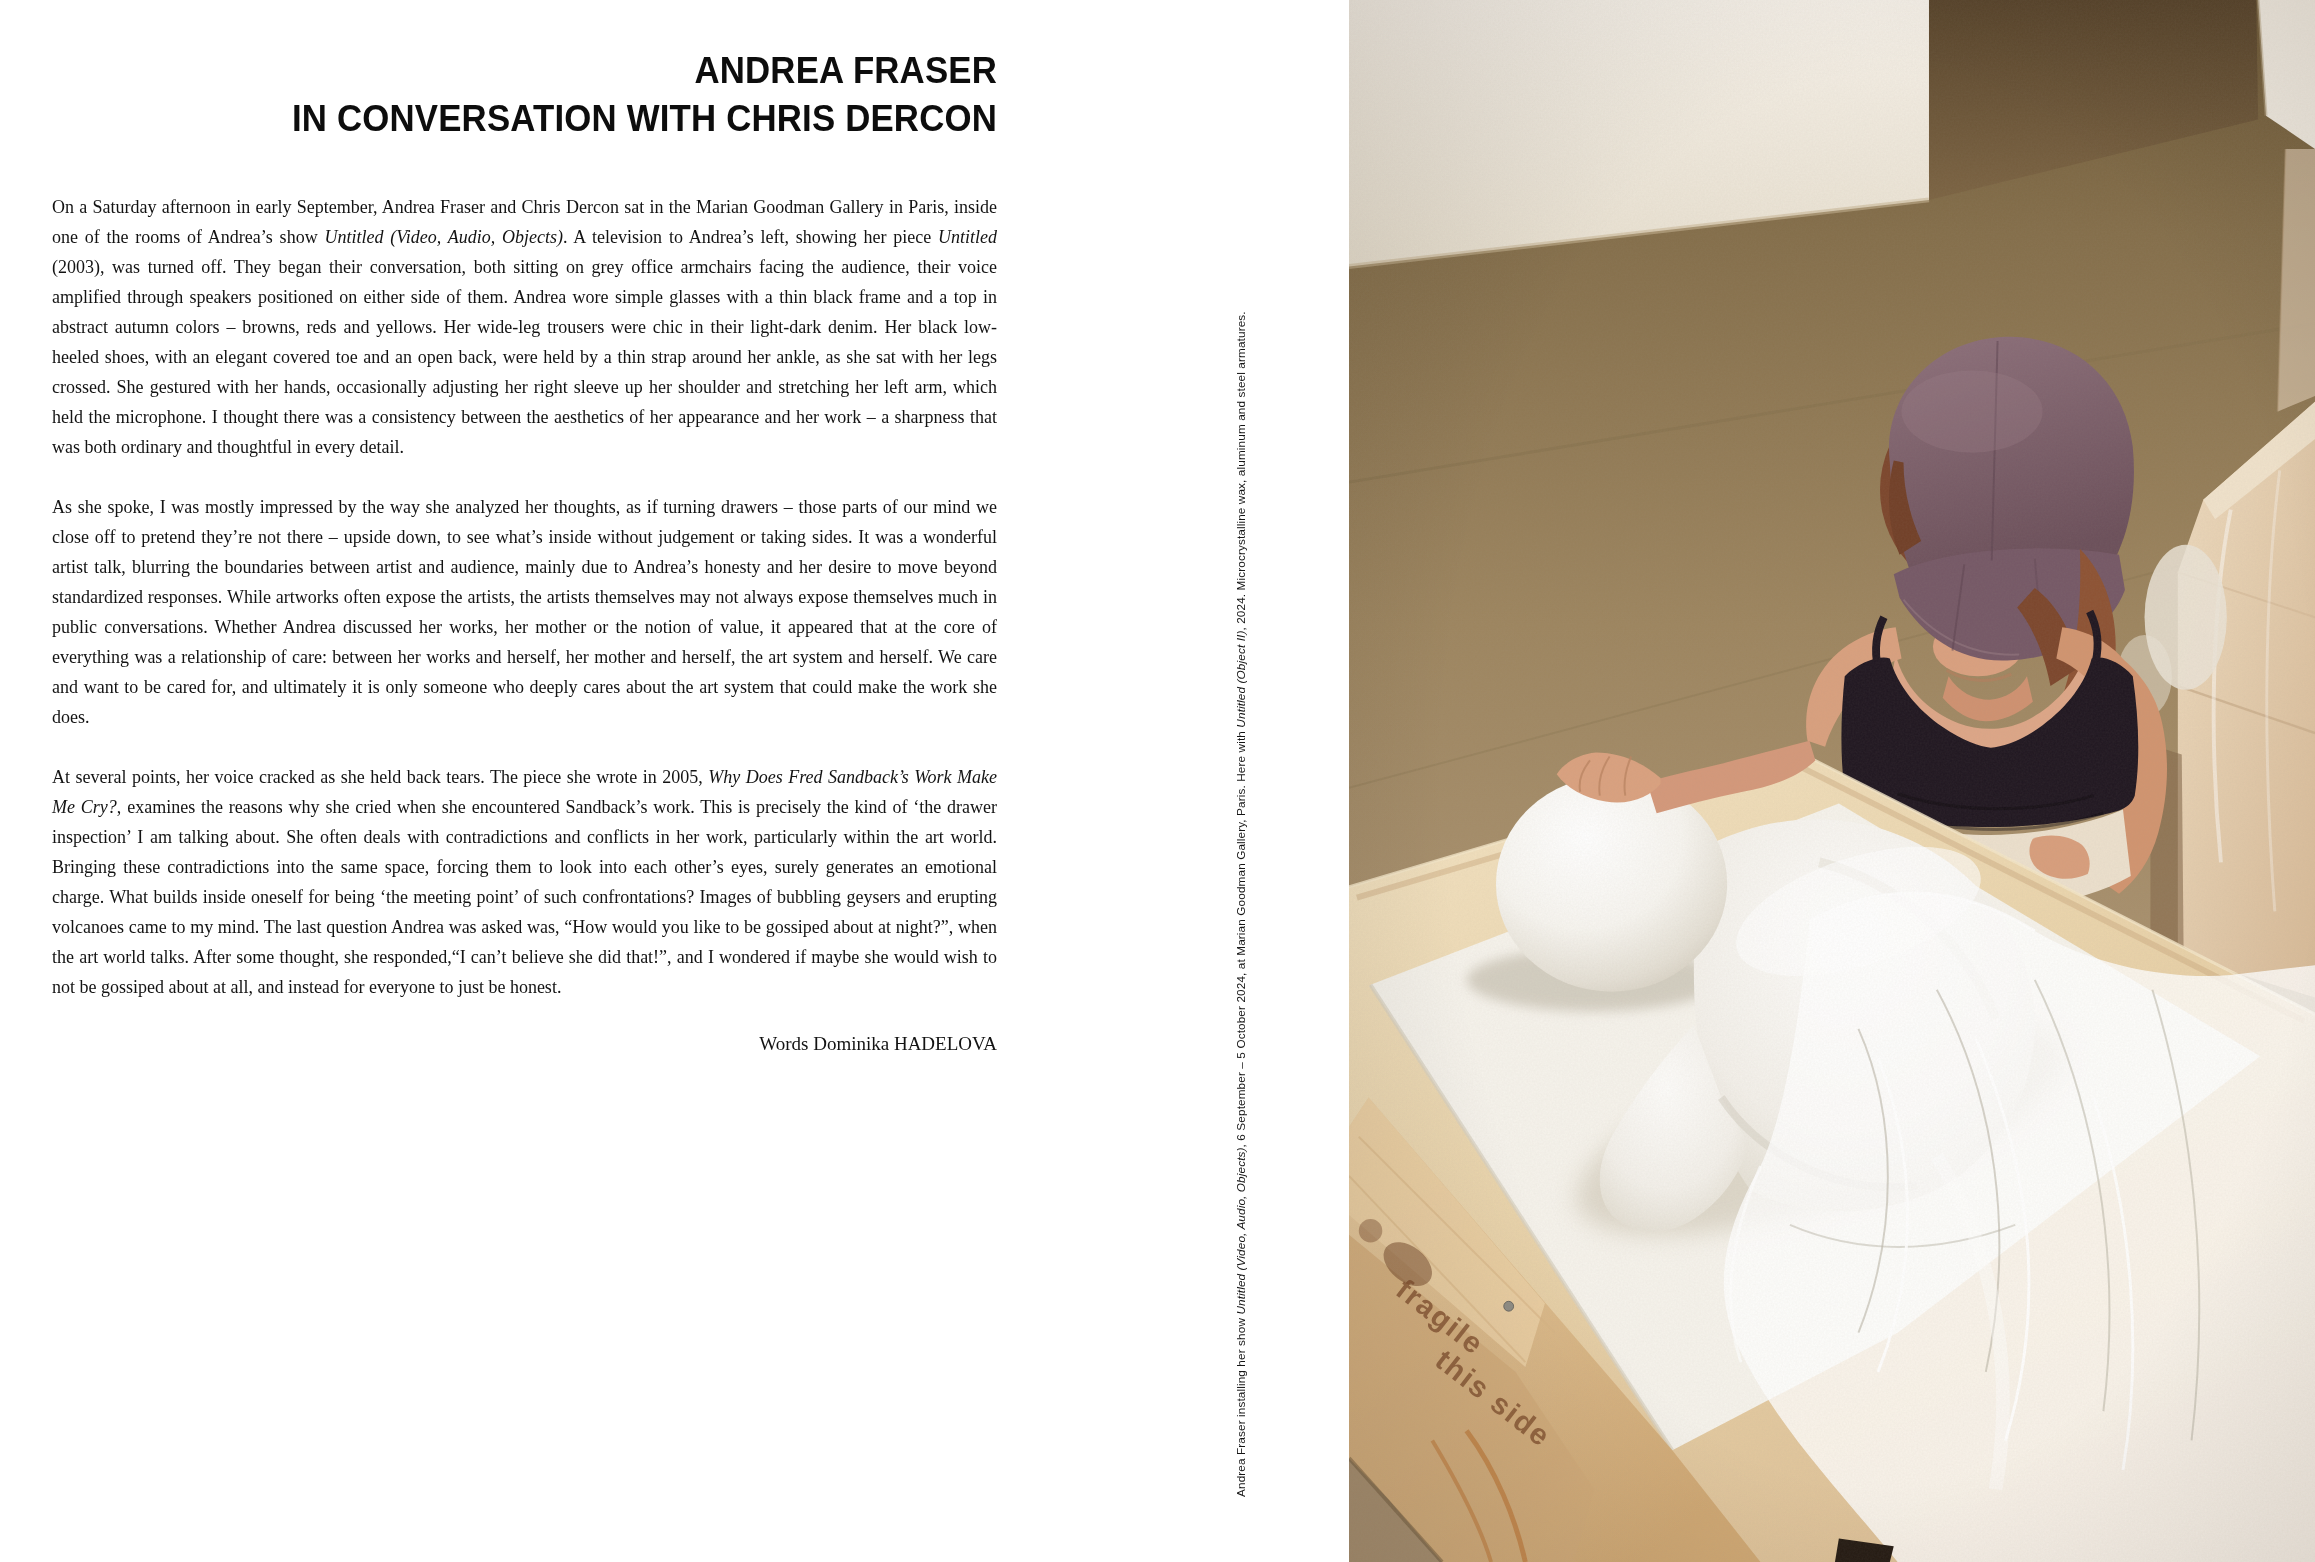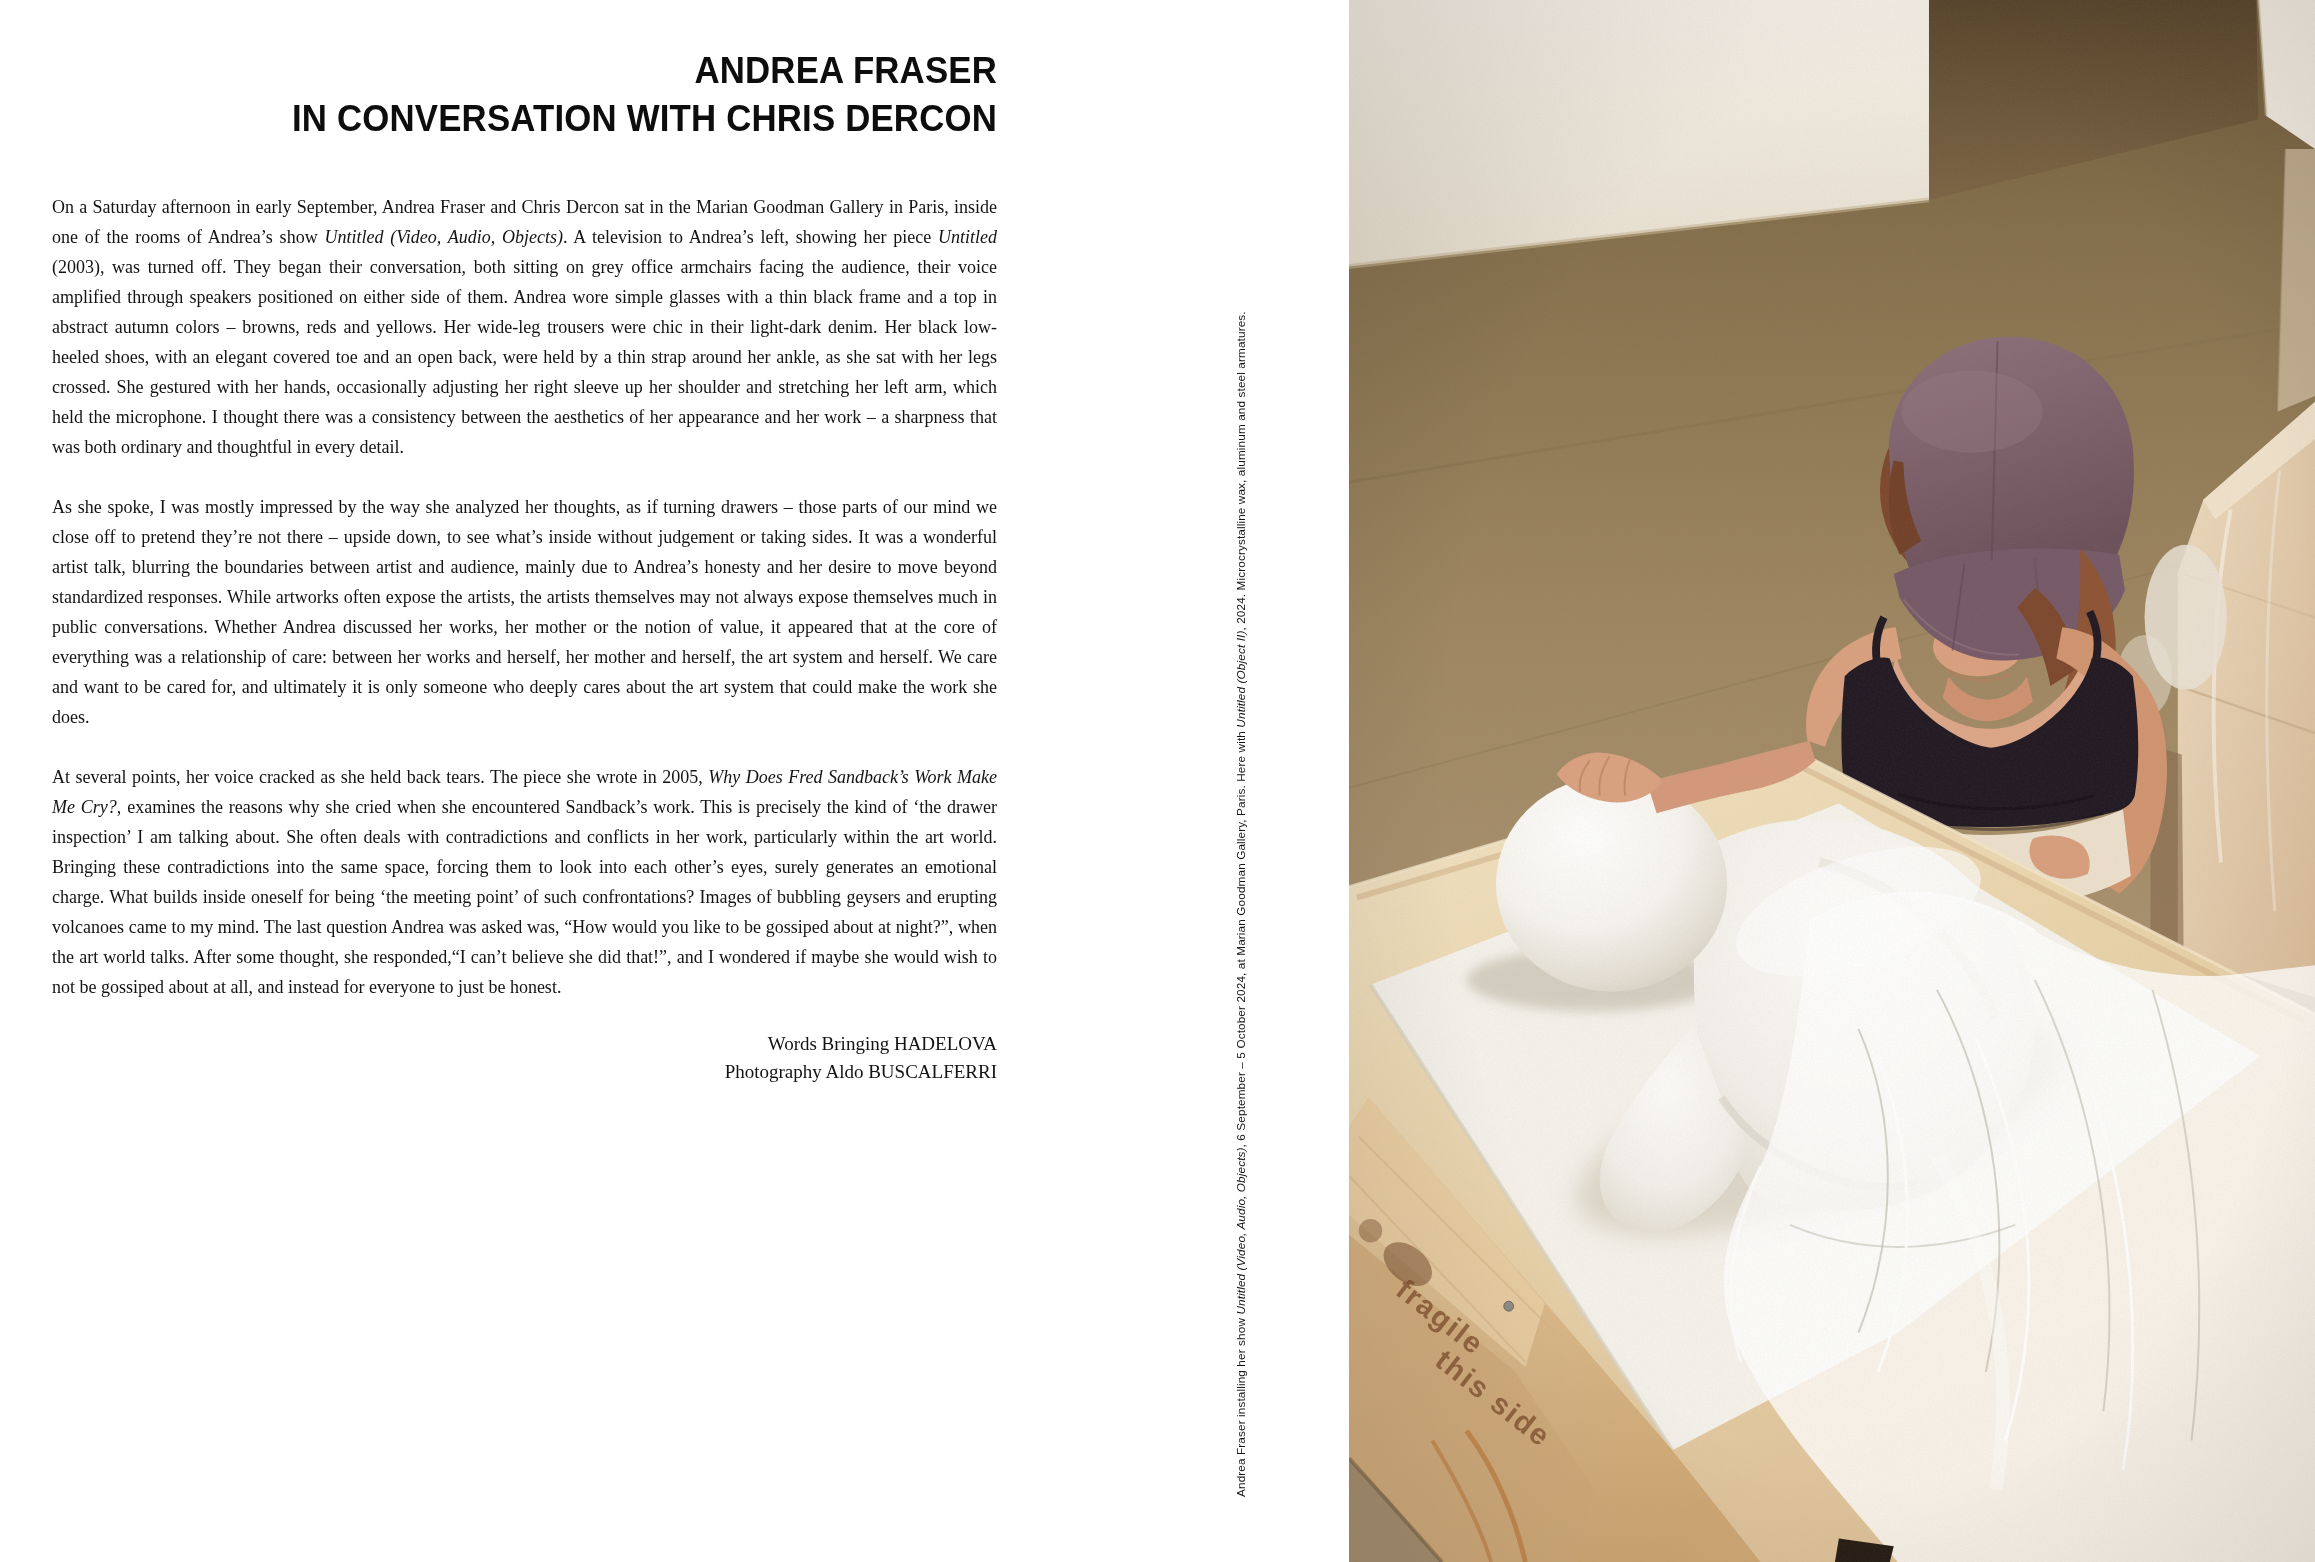--- a/index.html
+++ b/index.html
@@ -33,22 +33,21 @@
   <div class="title">
     <div>ANDREA FRASER</div>
     <div>IN CONVERSATION WITH CHRIS DERCON</div>
   </div>
   <div class="copy">
     <p><span>On a Saturday afternoon in early September, Andrea Fraser and Chris Dercon sat in the Marian Goodman Gallery in Paris, inside one of the rooms of Andrea’s show </span><i>Untitled (Video, Audio, Objects)</i><span>. A television to Andrea’s left, showing her piece </span><i>Untitled</i><span> (2003), was turned off. They began their conversation, both sitting on grey office armchairs facing the audience, their voice amplified through speakers positioned on either side of them. Andrea wore simple glasses with a thin black frame and a top in abstract autumn colors – browns, reds and yellows. Her wide-leg trousers were chic in their light-dark denim. Her black low-heeled shoes, with an elegant covered toe and an open back, were held by a thin strap around her ankle, as she sat with her legs crossed. She gestured with her hands, occasionally adjusting her right sleeve up her shoulder and stretching her left arm, which held the microphone. I thought there was a consistency between the aesthetics of her appearance and her work – a sharpness that was both ordinary and thoughtful in every detail.</span></p>
     <p><span>As she spoke, I was mostly impressed by the way she analyzed her thoughts, as if turning drawers – those parts of our mind we close off to pretend they’re not there – upside down, to see what’s inside without judgement or taking sides. It was a wonderful artist talk, blurring the boundaries between artist and audience, mainly due to Andrea’s honesty and her desire to move beyond standardized responses. While artworks often expose the artists, the artists themselves may not always expose themselves much in public conversations. Whether Andrea discussed her works, her mother or the notion of value, it appeared that at the core of everything was a relationship of care: between her works and herself, her mother and herself, the art system and herself. We care and want to be cared for, and ultimately it is only someone who deeply cares about the art system that could make the work she does.</span></p>
     <p><span>At several points, her voice cracked as she held back tears. The piece she wrote in 2005, </span><i>Why Does Fred Sandback’s Work Make Me Cry?</i><span>, examines the reasons why she cried when she encountered Sandback’s work. This is precisely the kind of ‘the drawer inspection’ I am talking about. She often deals with contradictions and conflicts in her work, particularly within the art world. Bringing these contradictions into the same space, forcing them to look into each other’s eyes, surely generates an emotional charge. What builds inside oneself for being ‘the meeting point’ of such confrontations? Images of bubbling geysers and erupting volcanoes came to my mind. The last question Andrea was asked was, “How would you like to be gossiped about at night?”, when the art world talks. After some thought, she responded,“I can’t believe she did that!”, and I wondered if maybe she would wish to not be gossiped about at all, and instead for everyone to just be honest.</span></p>
   </div>
   <div class="credits">
-    <div>Words Bringing HADELOVA</div>
-    <div>Photography Aldo BUSCALFERRI</div>
+    <div>Words Dominika HADELOVA</div>
   </div>
 </div>
 
 <div class="vcaption"><span>Andrea Fraser installing her show </span><i>Untitled (Video, Audio, Objects)</i><span>, 6 September – 5 October 2024, at Marian Goodman Gallery, Paris. Here with </span><i>Untitled (Object II)</i><span>, 2024. Microcrystalline wax, aluminum and steel armatures.</span></div>
 
 <div class="photo">
 <svg viewBox="0 0 986 1594" preserveAspectRatio="none" xmlns="http://www.w3.org/2000/svg">
   <defs>
     <linearGradient id="gFloor" x1="0" y1="0" x2="0" y2="1">
       <stop offset="0" stop-color="#6d5836"></stop>

